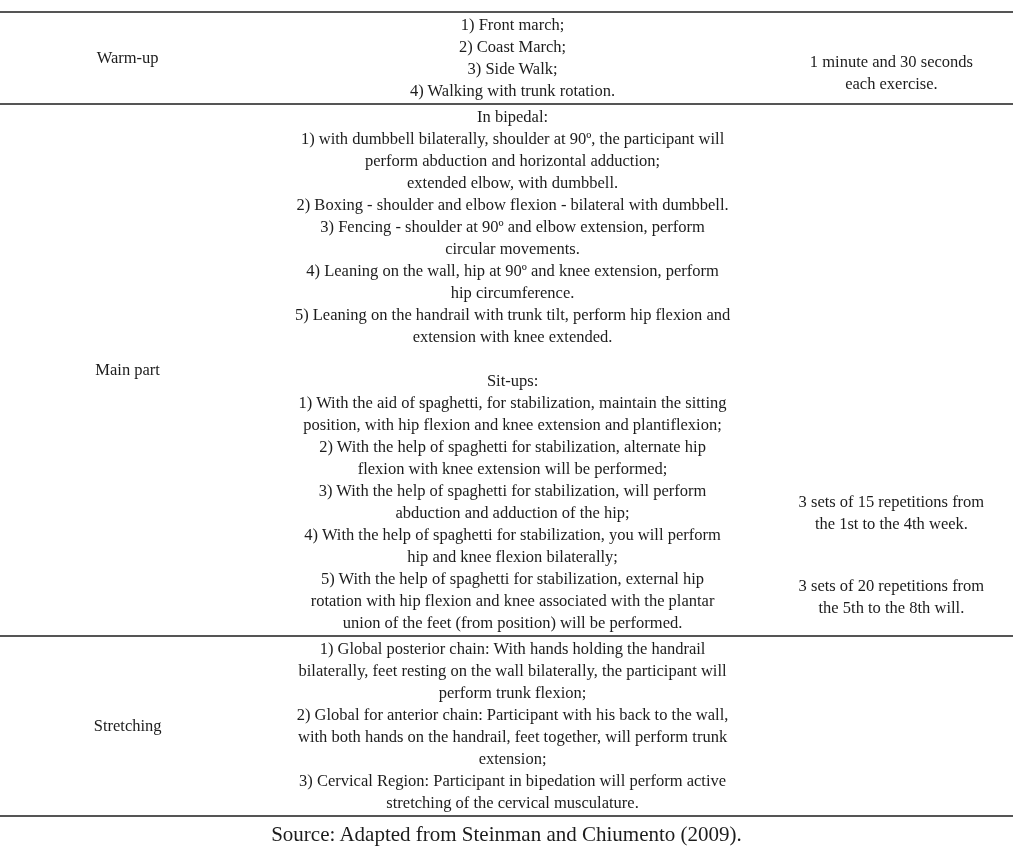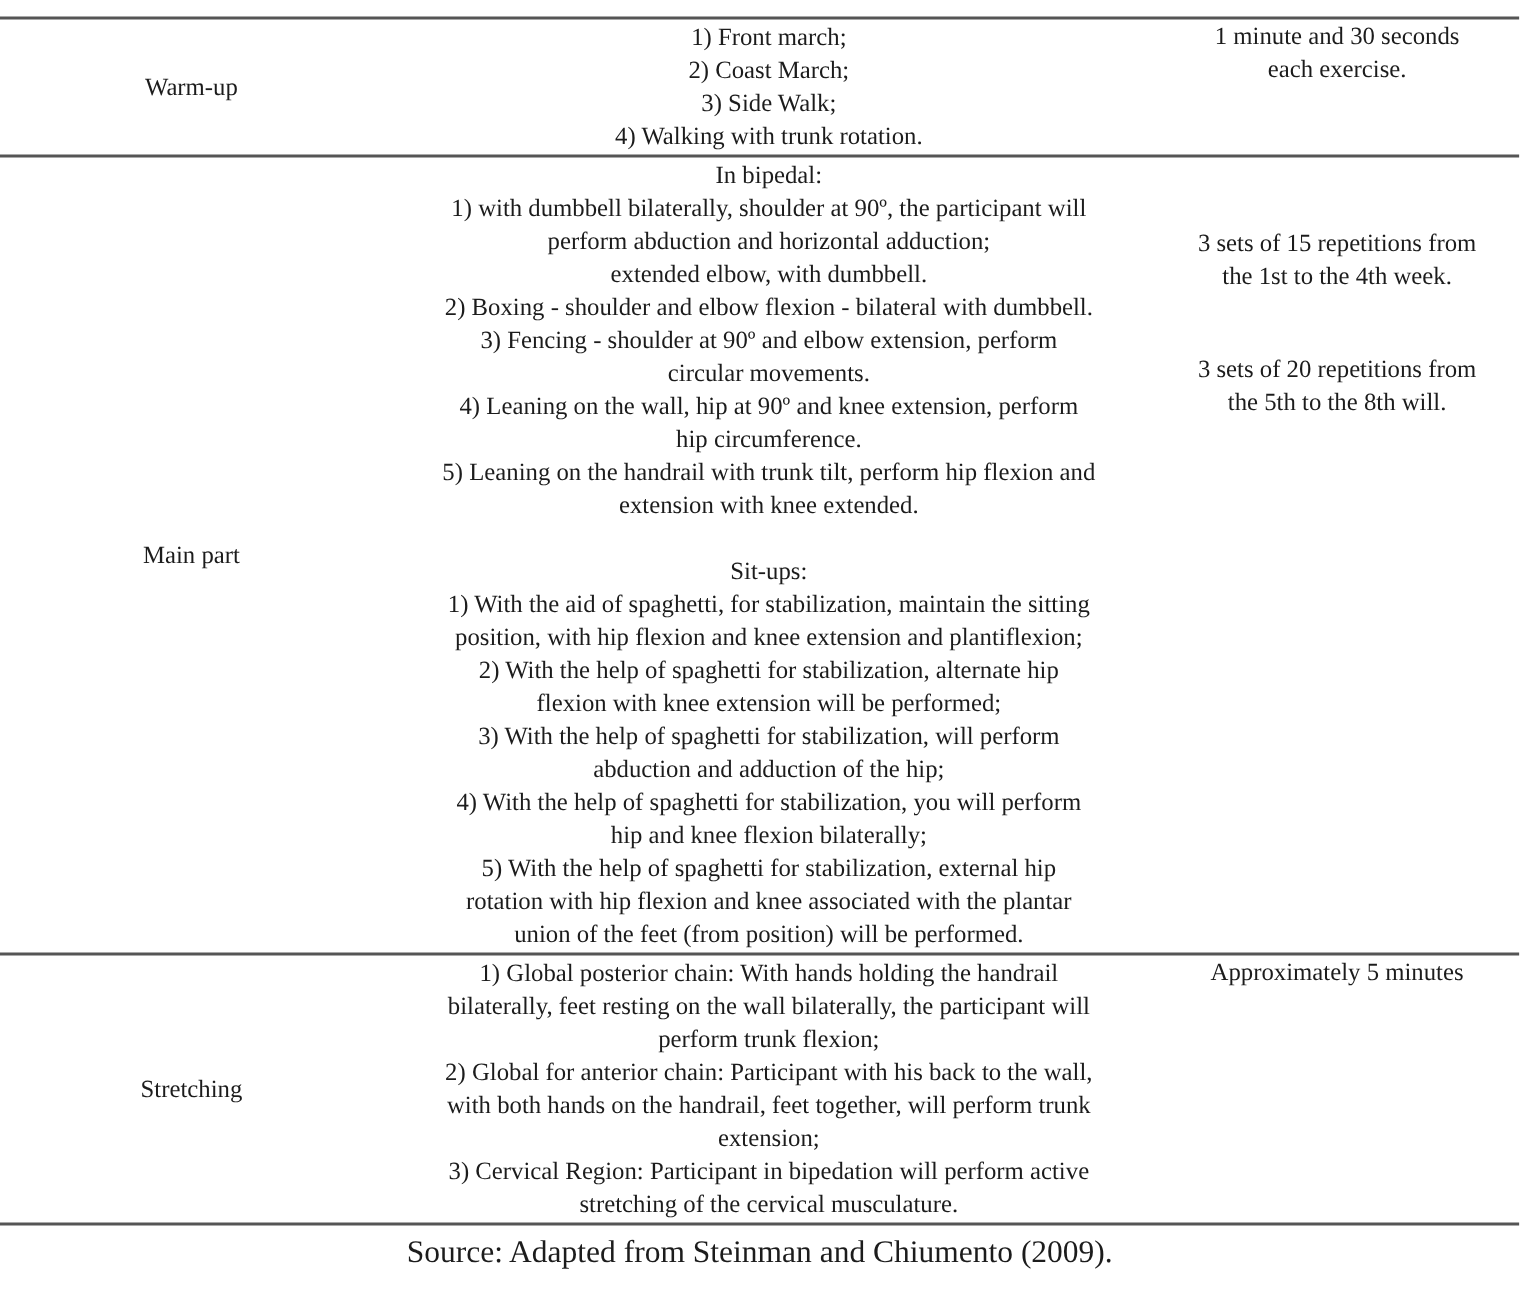--- a/index.html
+++ b/index.html
@@ -29,22 +29,22 @@
   }
   .cell-desc {
     width: 50.8%;
     padding: 1px 8px 1px;
   }
   .cell-dosage {
     width: 24%;
     display: flex;
     flex-direction: column;
     align-items: center;
-    justify-content: flex-start;
-    padding: 0 10px;
+    justify-content: flex-end;
+    padding: 16px 10px;
   }
   
   .trow.row-1 .cell-dosage { padding-top: 46px; gap: 40px; }
   .trow.row-0 .cell-dosage { padding-bottom: 8px; }
   .desc-line { min-height: 22px; }
   .dosage-line { min-height: 22px; }
   .source-note {
     text-align: center;
     font-size: 21px;
     line-height: 20px;
@@ -122,21 +122,16 @@
     <div class="cell cell-desc">
           <div class="desc-line">1) Global posterior chain: With hands holding the handrail</div>
           <div class="desc-line">bilaterally, feet resting on the wall bilaterally, the participant will</div>
           <div class="desc-line">perform trunk flexion;</div>
           <div class="desc-line">2) Global for anterior chain: Participant with his back to the wall,</div>
           <div class="desc-line">with both hands on the handrail, feet together, will perform trunk</div>
           <div class="desc-line">extension;</div>
           <div class="desc-line">3) Cervical Region: Participant in bipedation will perform active</div>
           <div class="desc-line">stretching of the cervical musculature.</div>
         </div>
-    <div class="cell cell-dosage">
-          <div class="dosage-block">
-            <div class="dosage-line">Approximately 5 minutes</div>
-          </div>
-        </div>
   </div>
     </div>
   <div class="source-note">Source: Adapted from Steinman and Chiumento (2009).</div>
 </div>
 
 </body></html>

